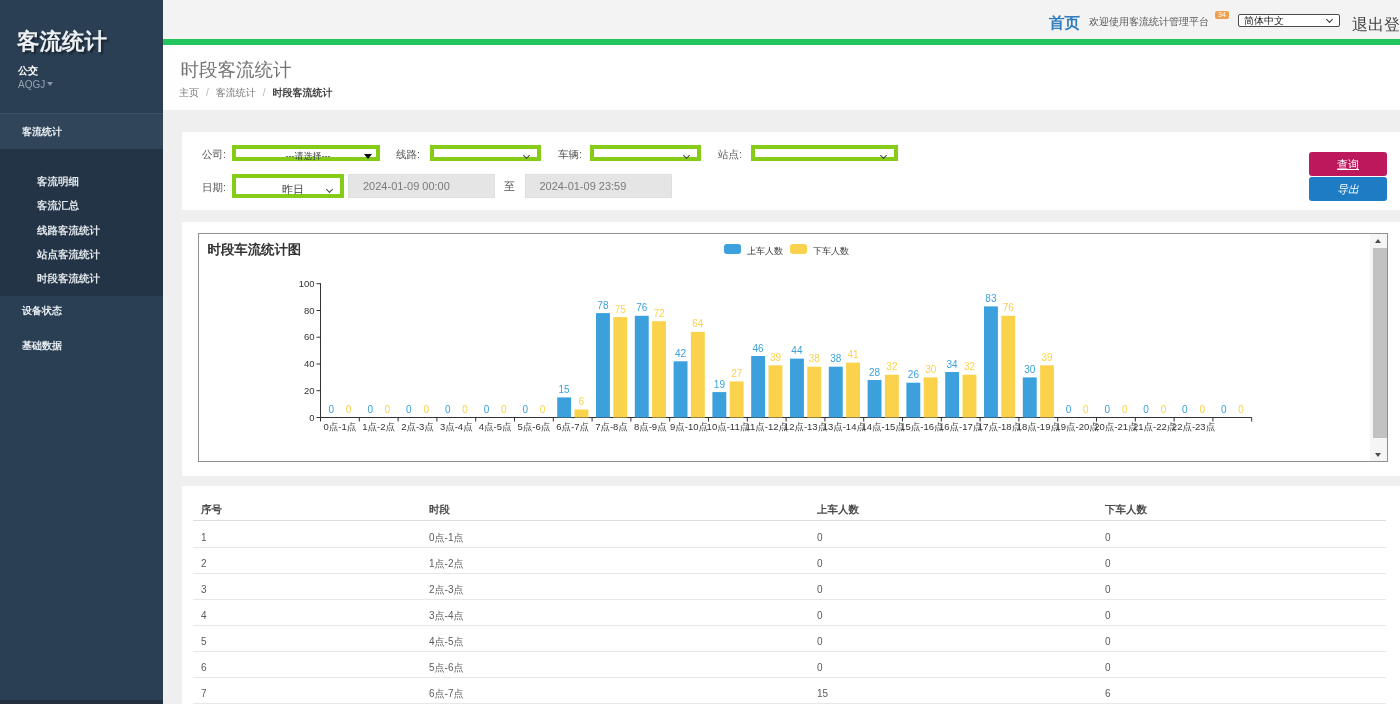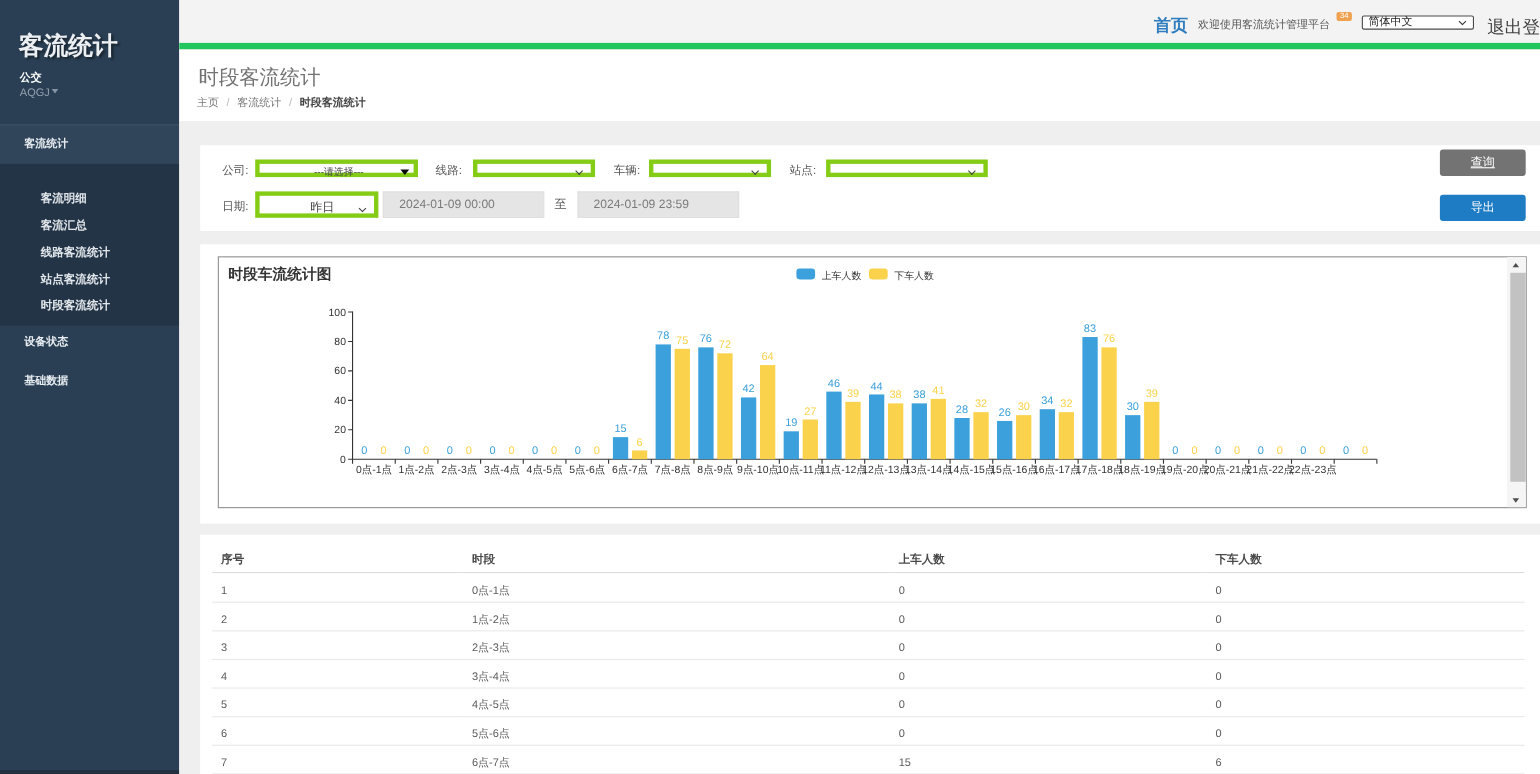--- a/index.html
+++ b/index.html
@@ -41,22 +41,22 @@
 
 
 #fpanel { top:22px; height:78px; }
 .flabel { position:absolute; font-size:10.5px; color:#555; }
 .sel { position:absolute; background:#fff; border:4px solid #84cc16;text-align:center; }
 .sel .chev { position:absolute; right:8px; top:4px; width:5px; height:5px; border-right:1.6px solid #444; border-bottom:1.6px solid #444; transform:rotate(45deg); }
 .sel1 { height:16px; top:12.5px; }
 .tri { position:absolute; right:4px; top:5px; width:0; height:0; border-left:4.6px solid transparent; border-right:4.6px solid transparent; border-top:5.2px solid #0a0a0a; }
 .gbox { position:absolute; top:42px; height:24px; background:#e5e5e5; border:1px solid #DFDFDF; font-size:11px; color:#7A7A7A; line-height:22px; }
 .btn { position:absolute; left:1127px; width:78px; height:24px; border-radius:3px; color:#fff; font-size:11px; text-align:center; line-height:24px; }
-#btn-q { top:4px; background:#737373;text-decoration:underline; }
-#btn-e { top:45px; background:#1E7CC4; }
+#btn-q { top:20px; background:#be185d;text-decoration:underline; }
+#btn-e { top:45px; background:#1E7CC4;font-style:italic; }
 
 
 #cpanel { top:112px; height:254px; }
 #chartbox { position:absolute; left:16px; top:11px; width:1190px; height:229px; border:1px solid #909090; background:#fff; }
 #ctitle { position:absolute; left:8.5px; top:7px; font-size:13.4px; font-weight:bold; color:#333; }
 .leg-rect { position:absolute; top:10px; width:17px; height:10px; border-radius:3px; }
 .leg-txt { position:absolute; top:10.5px; font-size:9px; color:#333; }
 #vsb { position:absolute; right:0; top:0; width:17px; height:227px; background:#F5F5F5; }
 #vsb .thumb { position:absolute; left:2.5px; top:14px; width:14px; height:190px; background:#C2C2C2; }
 #vsb .ar { position:absolute; left:0; width:17px; height:13px; background:#F5F5F5; }

